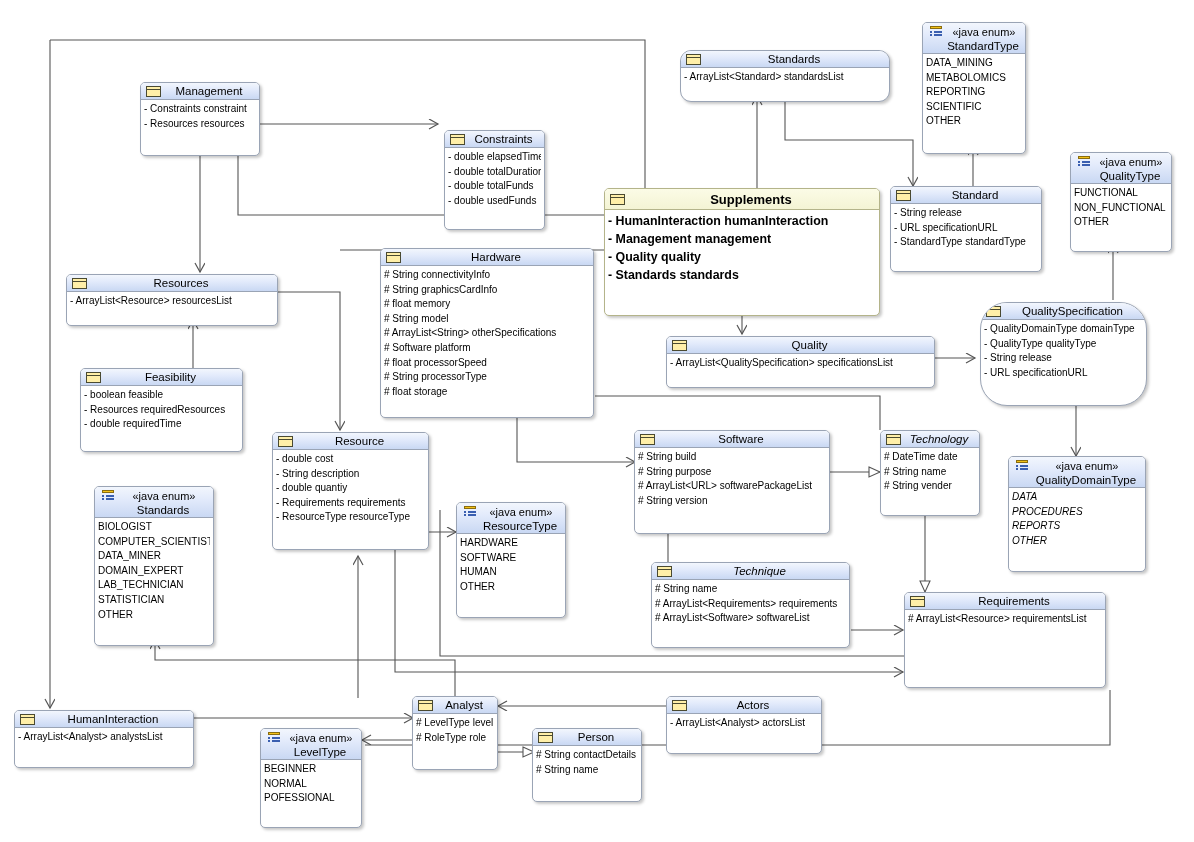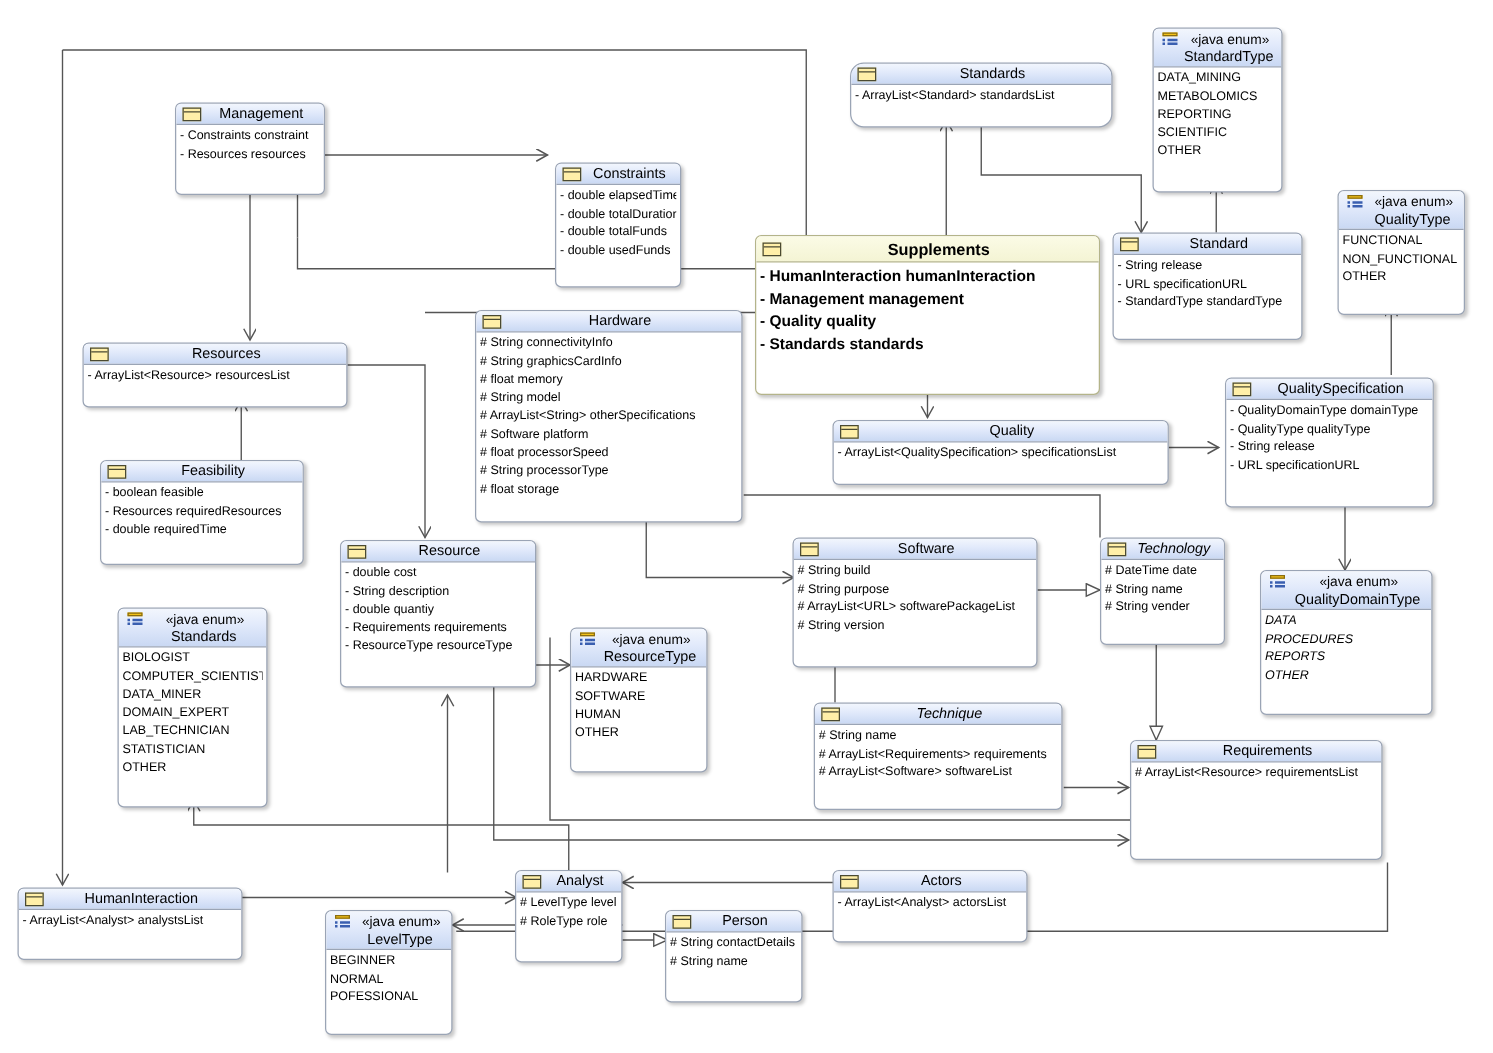--- a/index.html
+++ b/index.html
@@ -365,21 +365,21 @@
   <div class="node" style="left:666px; top:336px; width:269px;">
     <div class="node-header">
       <span class="icon-class"></span>
       <span>Quality</span>
     </div>
     <div class="node-body" style="height:28px;">
       <div class="attr">- ArrayList&lt;QualitySpecification&gt; specificationsList</div>
     </div>
   </div>
 
-  <div class="node" style="left:980px; top:302px; width:167px;">
+  <div class="node" style="left:980px; top:302px; width:167px;border-radius:27px;">
     <div class="node-header">
       <span class="icon-class"></span>
       <span>QualitySpecification</span>
     </div>
     <div class="node-body" style="height:80px;">
       <div class="attr">- QualityDomainType domainType</div>
       <div class="attr">- QualityType qualityType</div>
       <div class="attr">- String release</div>
       <div class="attr">- URL specificationURL</div>
     </div>

